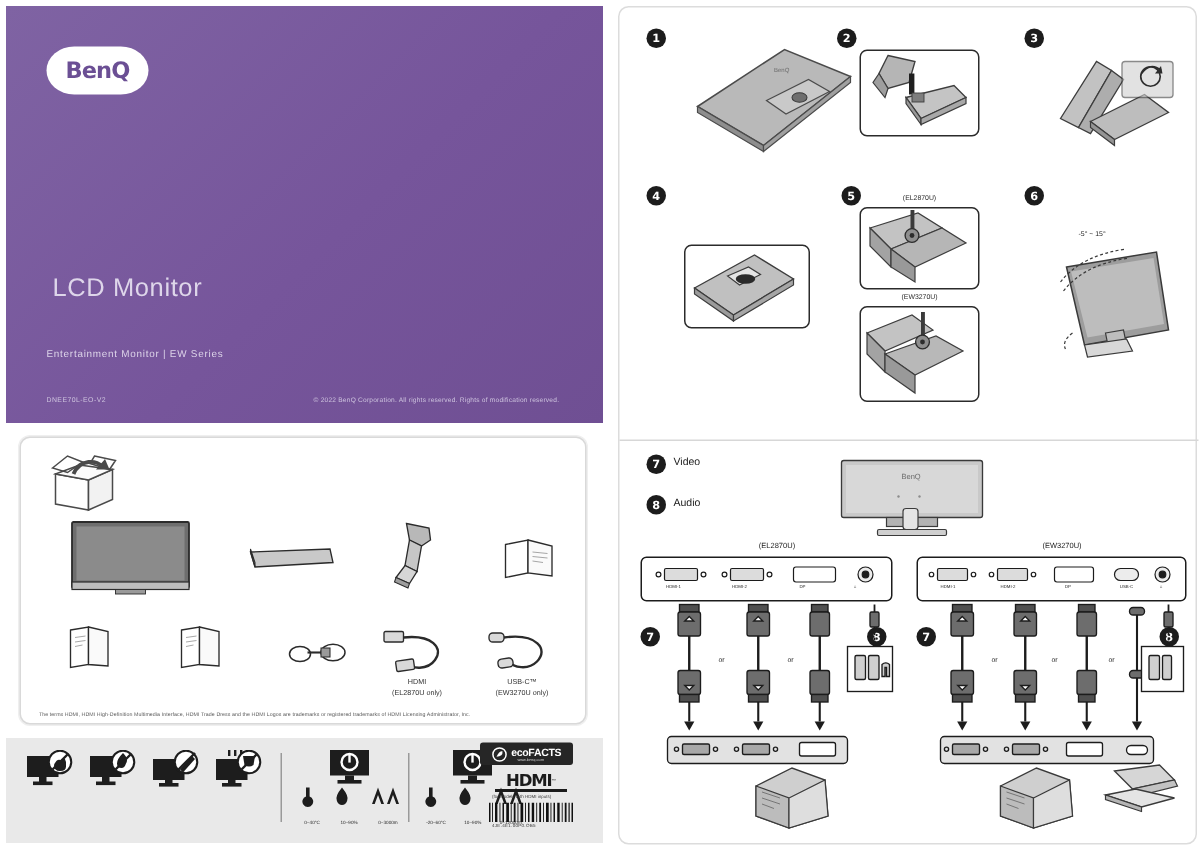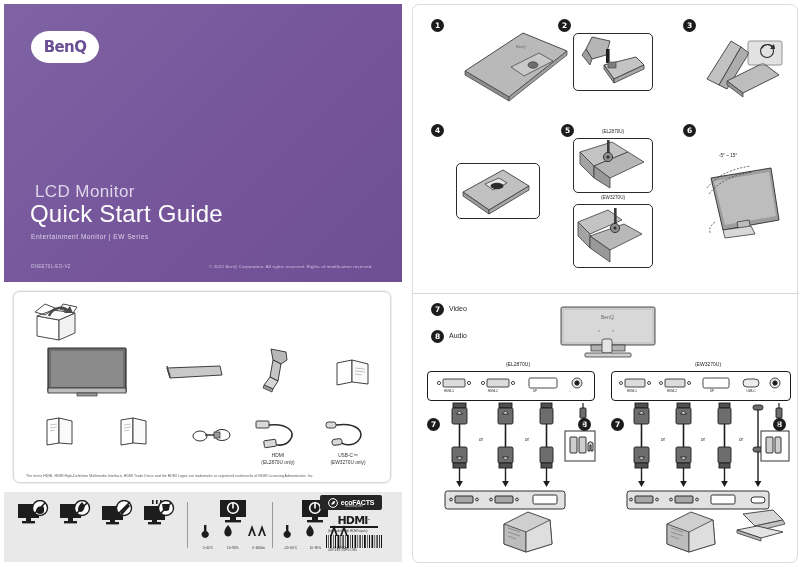--- a/index.html
+++ b/index.html
@@ -128,21 +128,20 @@
 
 <div class="page">
 
   <div class="left-col">
 
     <div class="cover">
       <div class="logo-pill">
         <span>BenQ</span>
       </div>
       <div class="cover-sub">LCD Monitor</div>
-      <div class="cover-title">Quick Start Guide</div>
       <div class="cover-series">Entertainment Monitor  |  EW Series</div>
       <div class="cover-docid">DNEE70L-EO-V2</div>
       <div class="cover-copy">© 2022 BenQ Corporation. All rights reserved. Rights of modification reserved.</div>
     </div>
 
     <div class="acc-panel">
 
       <svg class="ill" style="left:15px; top:10px;" width="54" height="40" viewBox="0 0 54 40">
         <g fill="none" stroke="#4a4a4a" stroke-width="1">
           <path d="M8 14 L8 34 L30 38 L30 18 Z" fill="#fff"></path>

